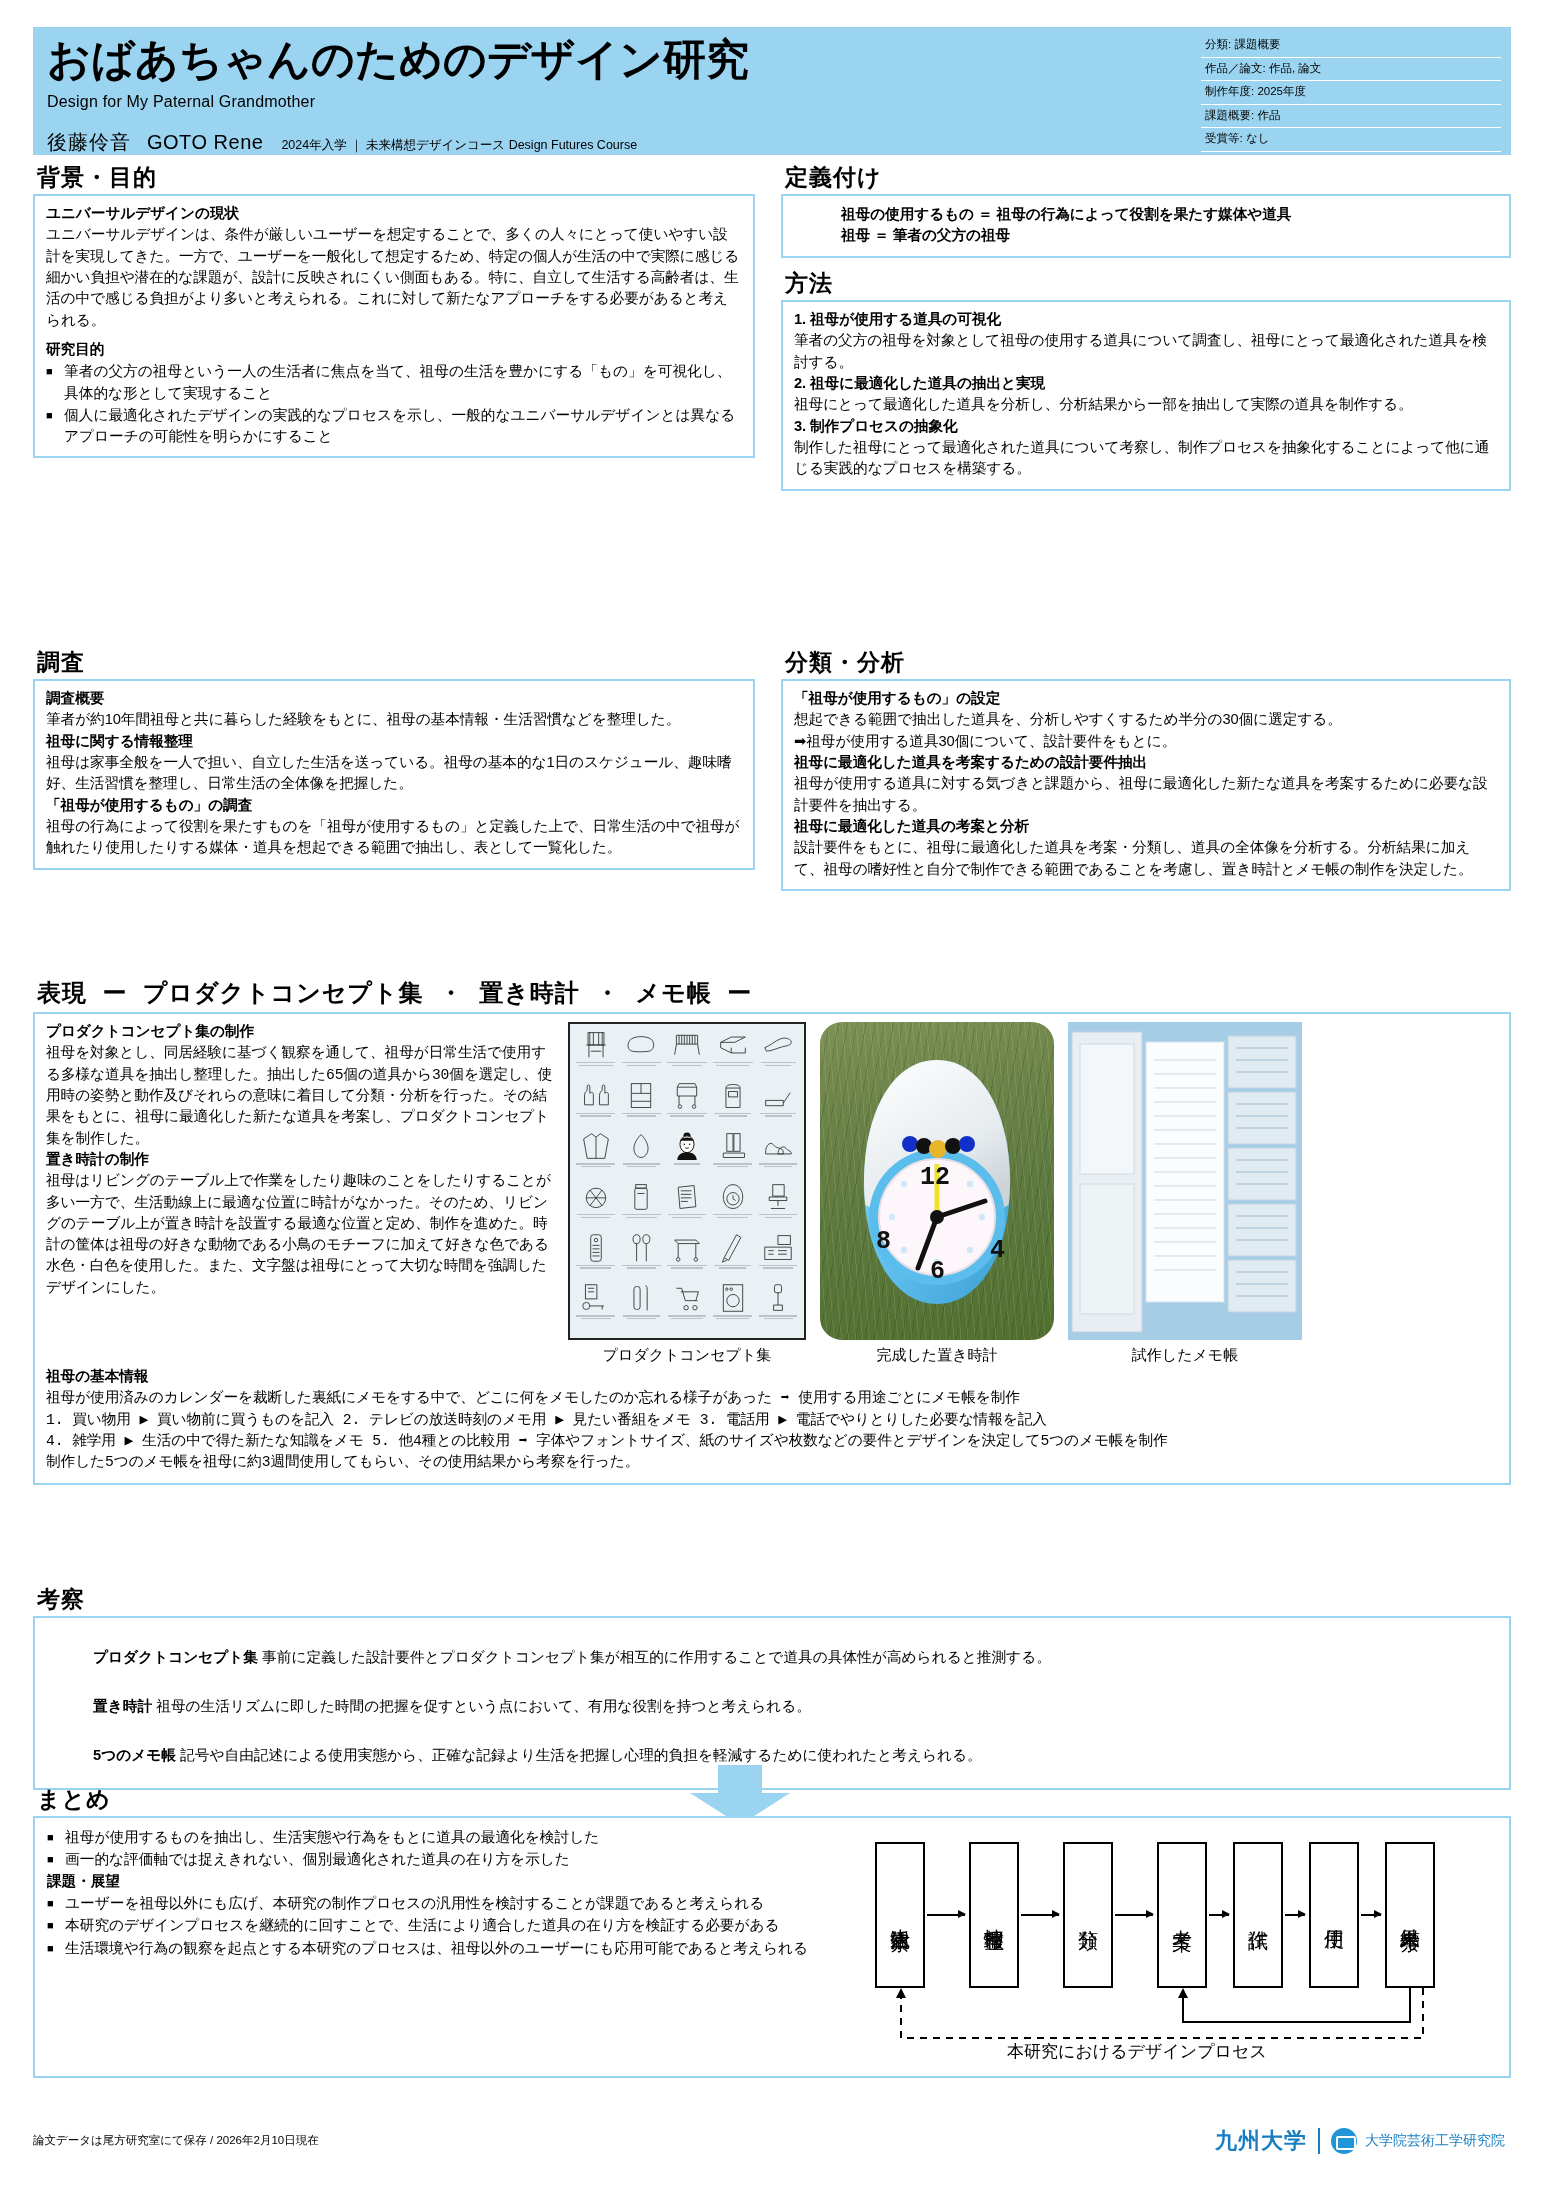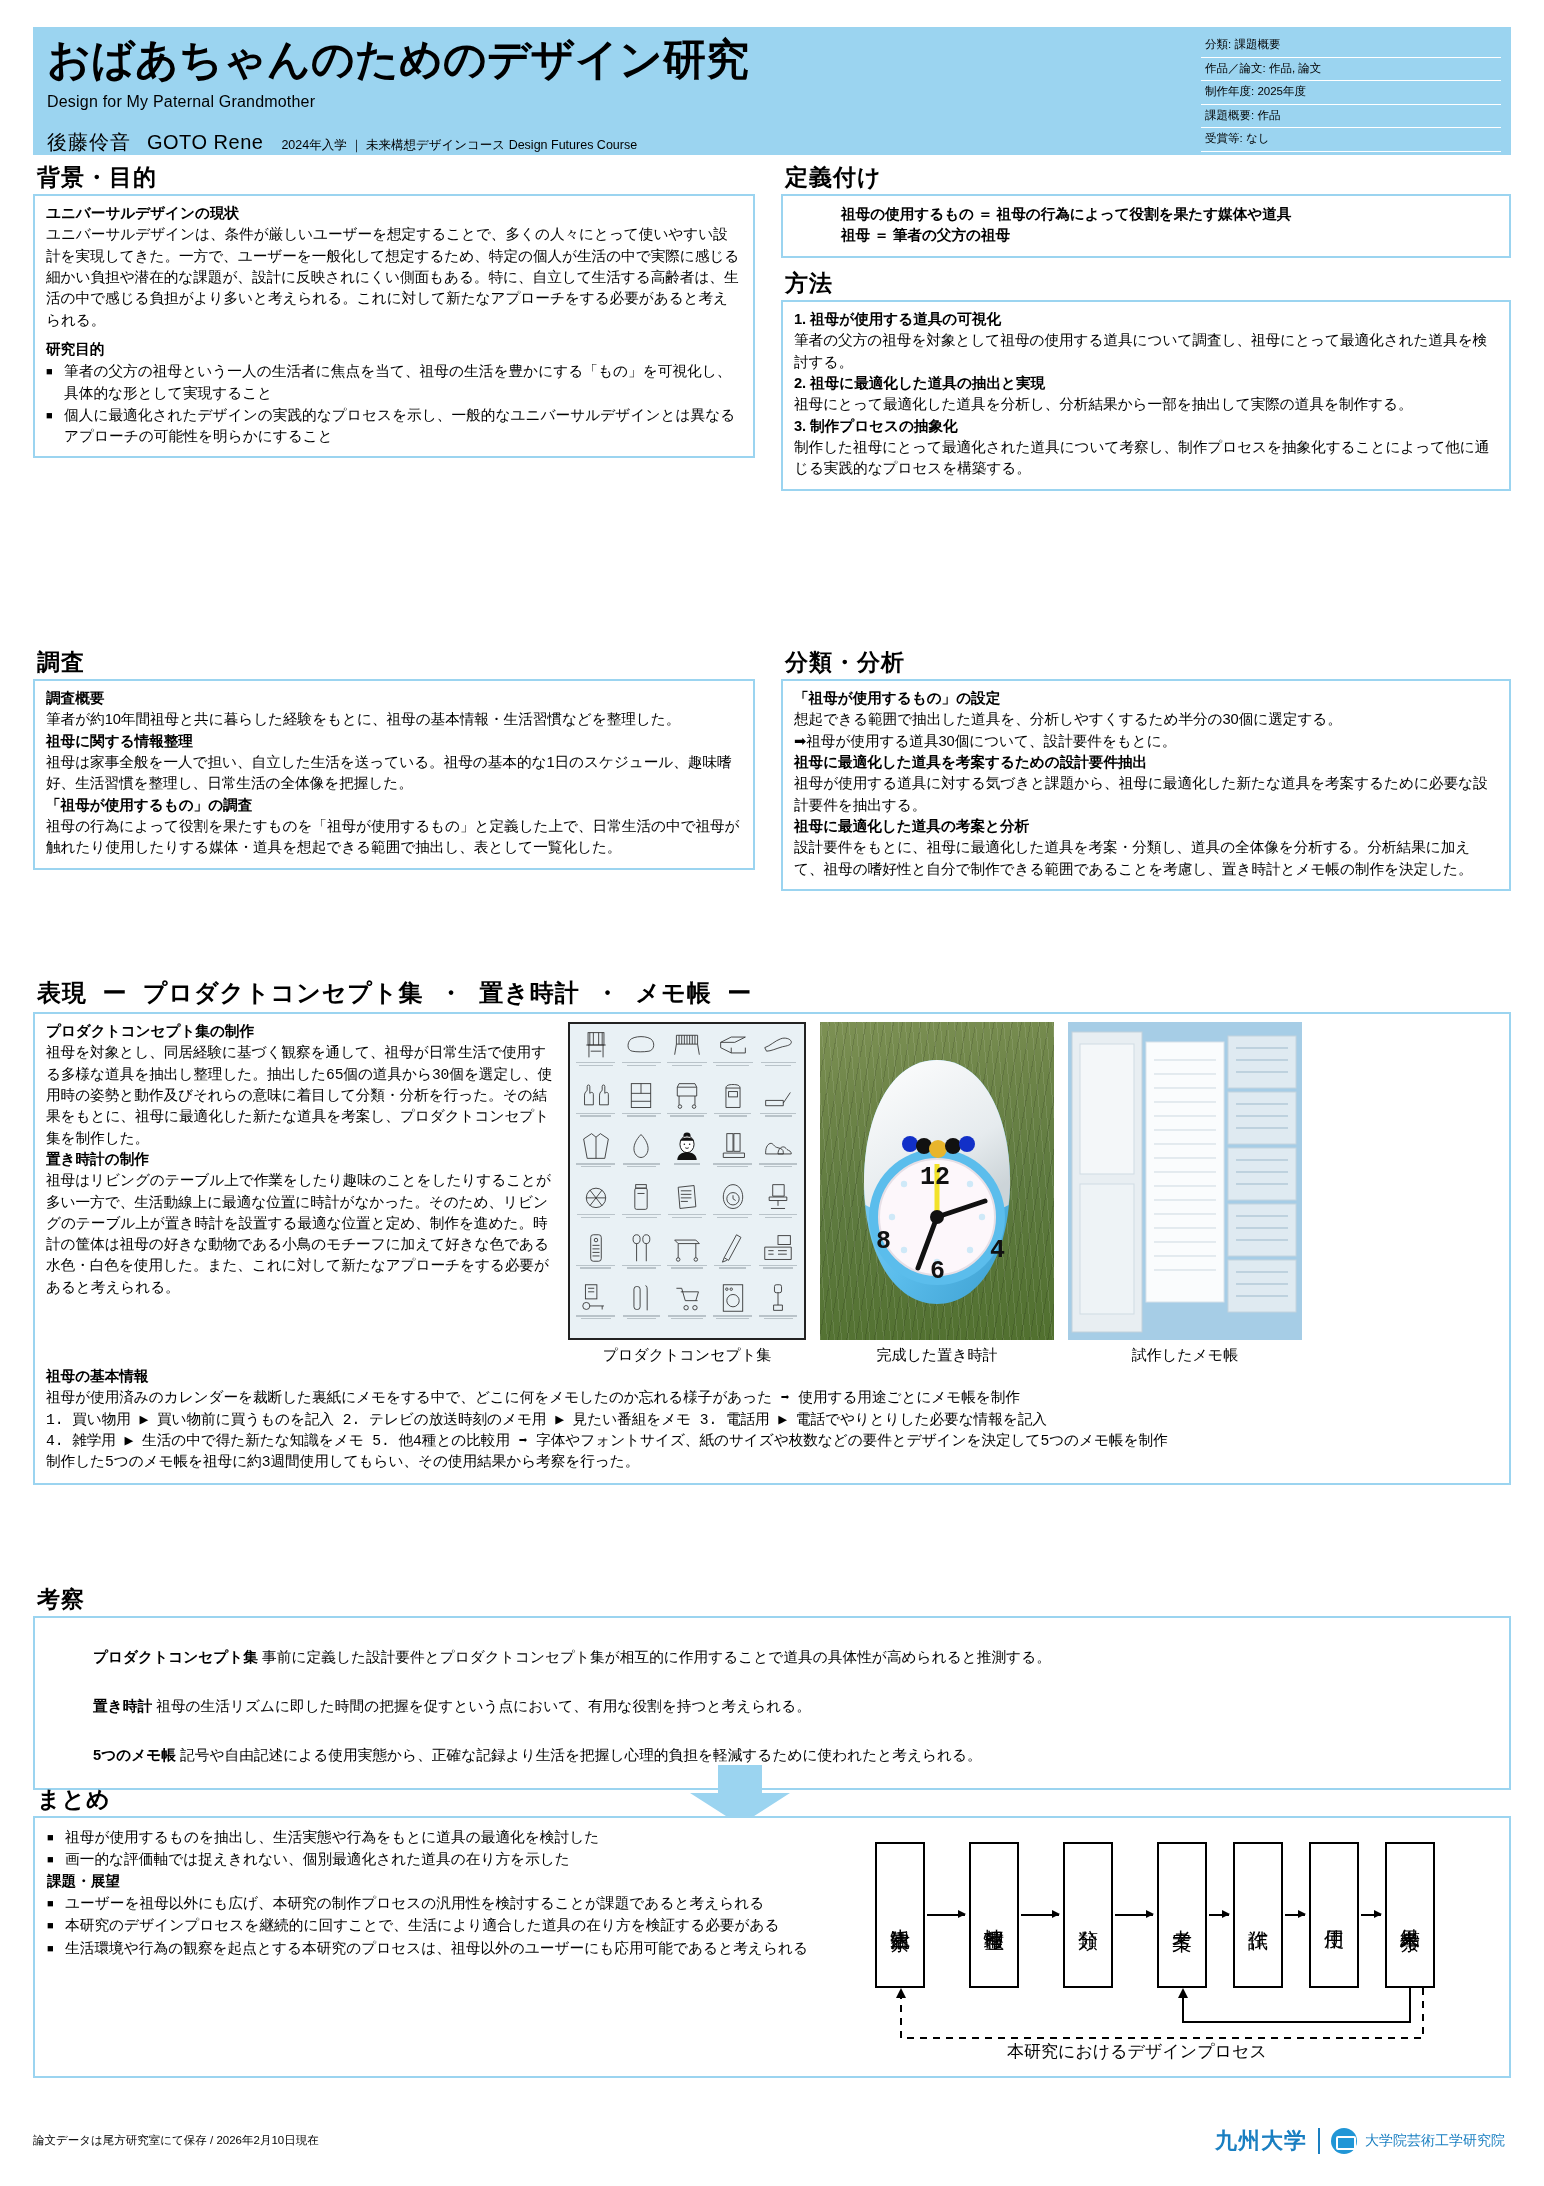--- a/index.html
+++ b/index.html
@@ -217,21 +217,21 @@
   <div style="position:absolute; left:33px; top:983px; width:1478px;font-family:Liberation Mono, monospace;">
     <div class="sec-h wide">表現 ー プロダクトコンセプト集 ・ 置き時計 ・ メモ帳 ー</div>
     <div class="box" style="padding:8px 11px 9px 11px;">
 
       <div style="display:flex; gap:14px;">
 
         <div style="width:508px;">
           <div class="sub">プロダクトコンセプト集の制作</div>
           <div class="bdy">祖母を対象とし、同居経験に基づく観察を通して、祖母が日常生活で使用する多様な道具を抽出し整理した。抽出した65個の道具から30個を選定し、使用時の姿勢と動作及びそれらの意味に着目して分類・分析を行った。その結果をもとに、祖母に最適化した新たな道具を考案し、プロダクトコンセプト集を制作した。</div>
           <div class="sub">置き時計の制作</div>
-          <div class="bdy">祖母はリビングのテーブル上で作業をしたり趣味のことをしたりすることが多い一方で、生活動線上に最適な位置に時計がなかった。そのため、リビングのテーブル上が置き時計を設置する最適な位置と定め、制作を進めた。時計の筐体は祖母の好きな動物である小鳥のモチーフに加えて好きな色である水色・白色を使用した。また、これに対して新たなアプローチをする必要があると考えられる。</div>
+          <div class="bdy">祖母はリビングのテーブル上で作業をしたり趣味のことをしたりすることが多い一方で、生活動線上に最適な位置に時計がなかった。そのため、リビングのテーブル上が置き時計を設置する最適な位置と定め、制作を進めた。時計の筐体は祖母の好きな動物である小鳥のモチーフに加えて好きな色である水色・白色を使用した。また、文字盤は祖母にとって大切な時間を強調したデザインにした。</div>
         </div>
 
         <div class="fig">
           <div class="concept-sheet" style="width:238px;height:318px;">
             <div class="cs-cell">
                 <div class="cs-art"><svg viewBox="0 0 40 34" width="40" height="30">
                     <g fill="none" stroke="#333" stroke-width="1">
                       <rect x="11" y="3" width="18" height="14"></rect>
                       <path d="M13 3v14M17 3v14M23 3v14M27 3v14"></path>
                       <path d="M9 17h22M12 17v14M28 17v14M14 24h12"></path>
@@ -611,21 +611,21 @@
                 <div class="cs-lines">
                   <i style="width:86%"></i>
                   <i style="width:66%"></i>
                 </div>
               </div>
           </div>
           <div class="fig-cap">プロダクトコンセプト集</div>
         </div>
 
         <div class="fig">
-          <div class="clock-photo grass" style="width:234px;height:318px;">
+          <div class="clock-photo grass" style="width:234px;height:318px;border-radius:22px;">
             <svg viewBox="0 0 234 318" width="234" height="318" style="position:absolute;left:0;top:0;">
               <defs>
                 <linearGradient id="bodyG" x1="0" y1="0" x2="1" y2="1">
                   <stop offset="0%" stop-color="#8fd4f5"></stop>
                     <stop offset="55%" stop-color="#5bbdec"></stop>
                     <stop offset="100%" stop-color="#3c9fd0"></stop>
                 </linearGradient>
                 <linearGradient id="headG" x1="0" y1="0" x2="0.6" y2="1">
                   <stop offset="0%" stop-color="#ffffff"></stop>
                     <stop offset="70%" stop-color="#e6ebee"></stop>

